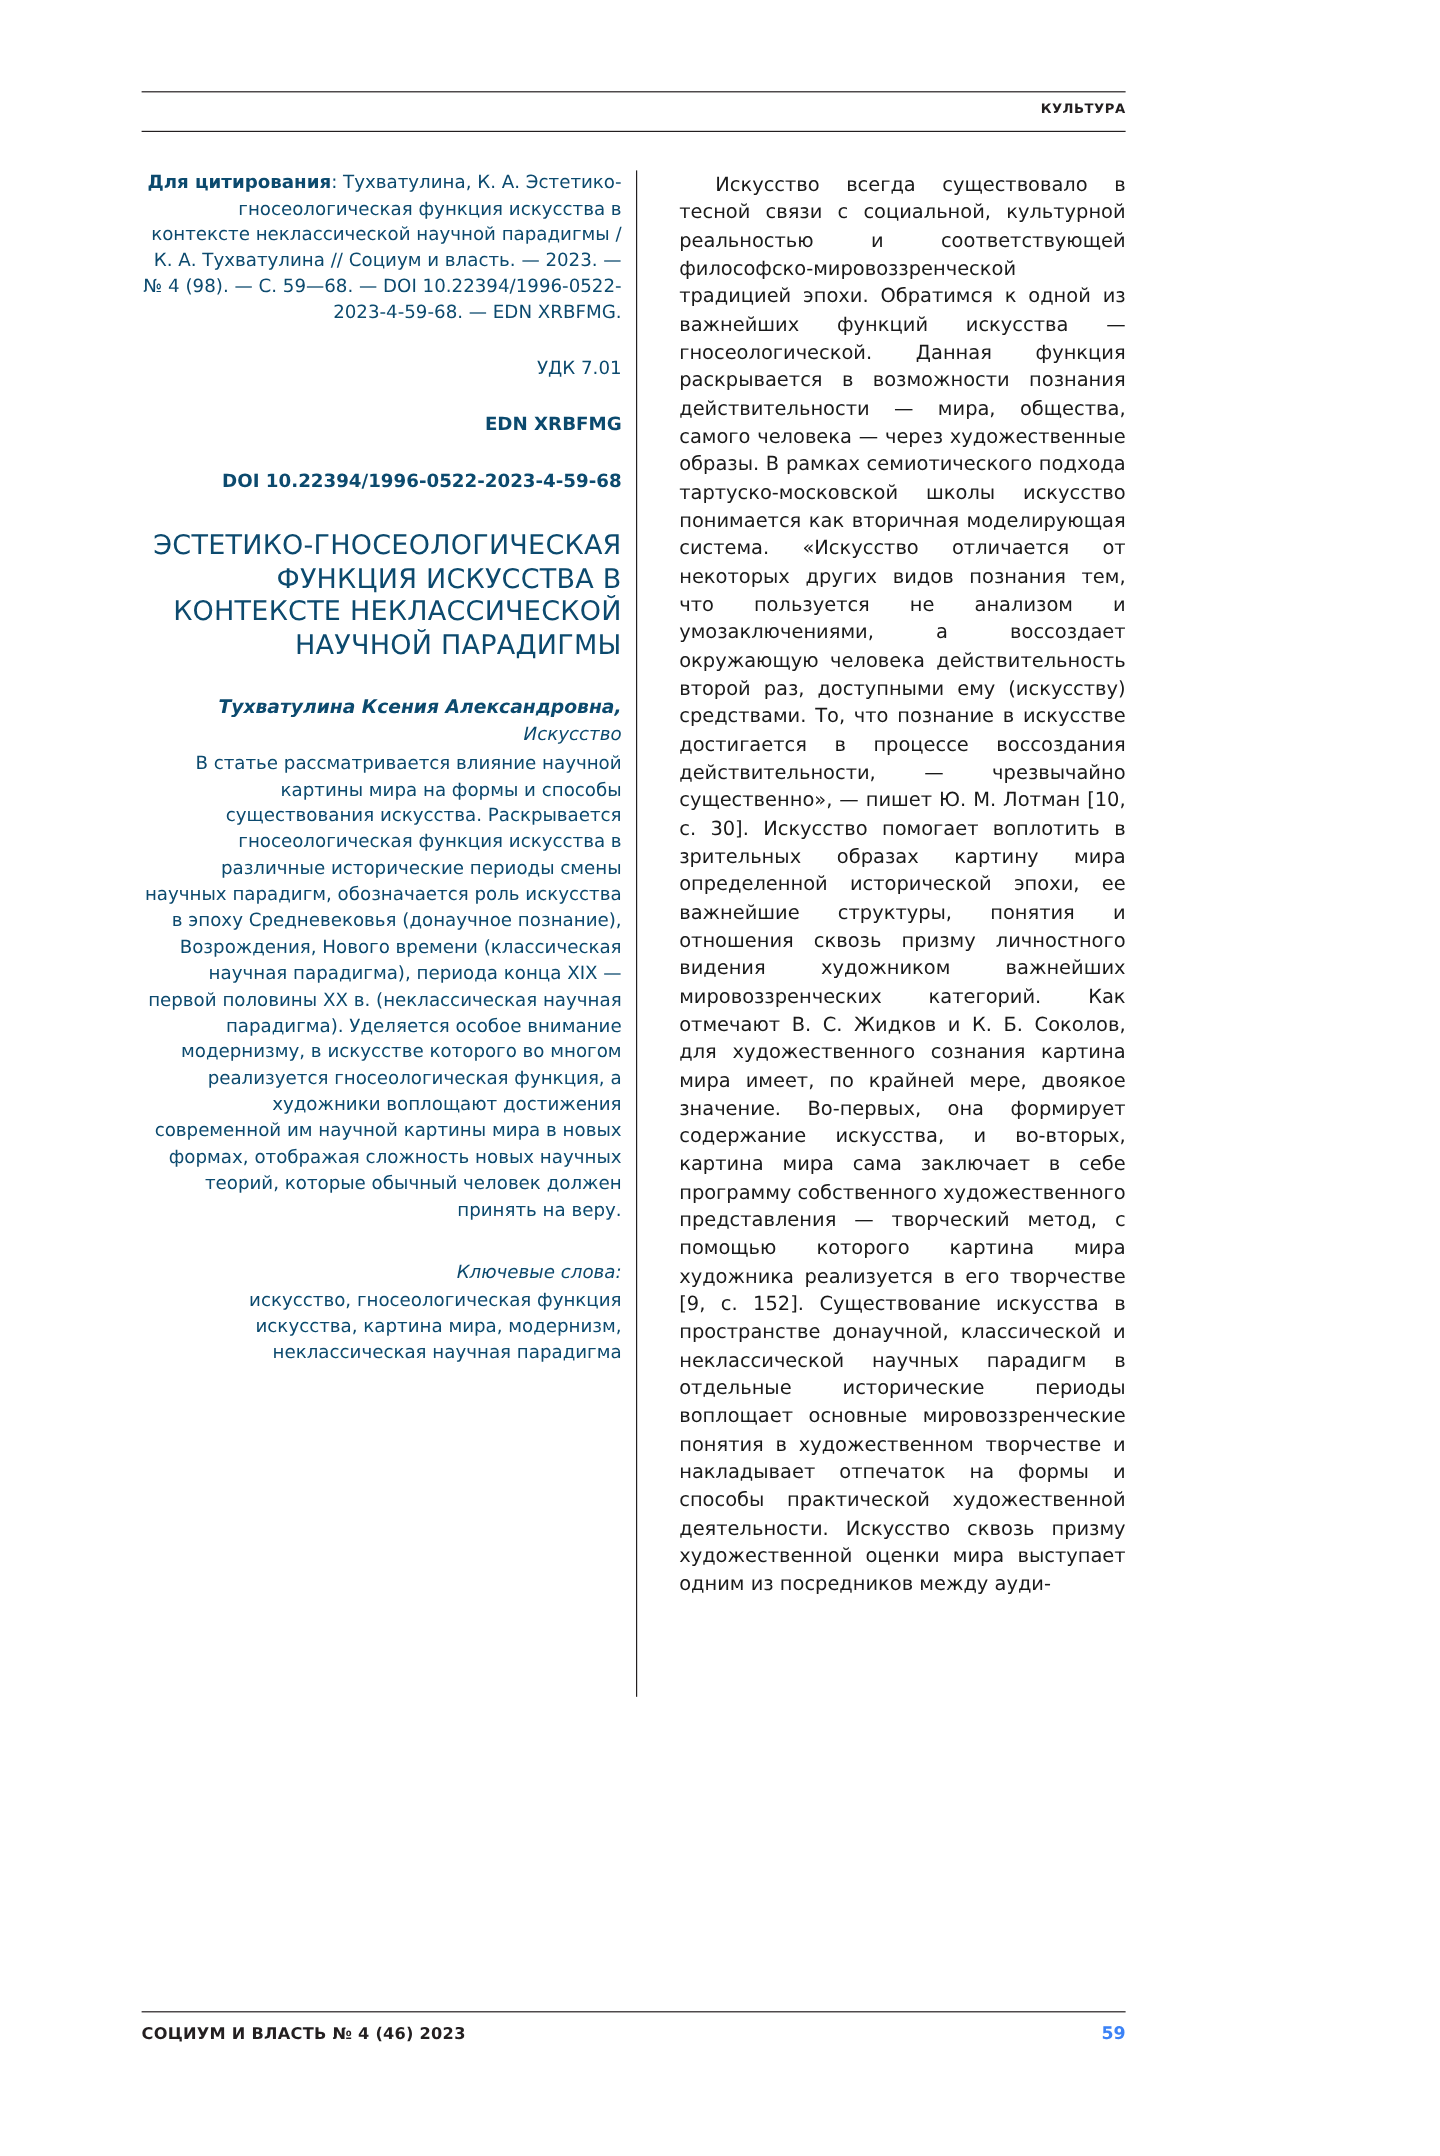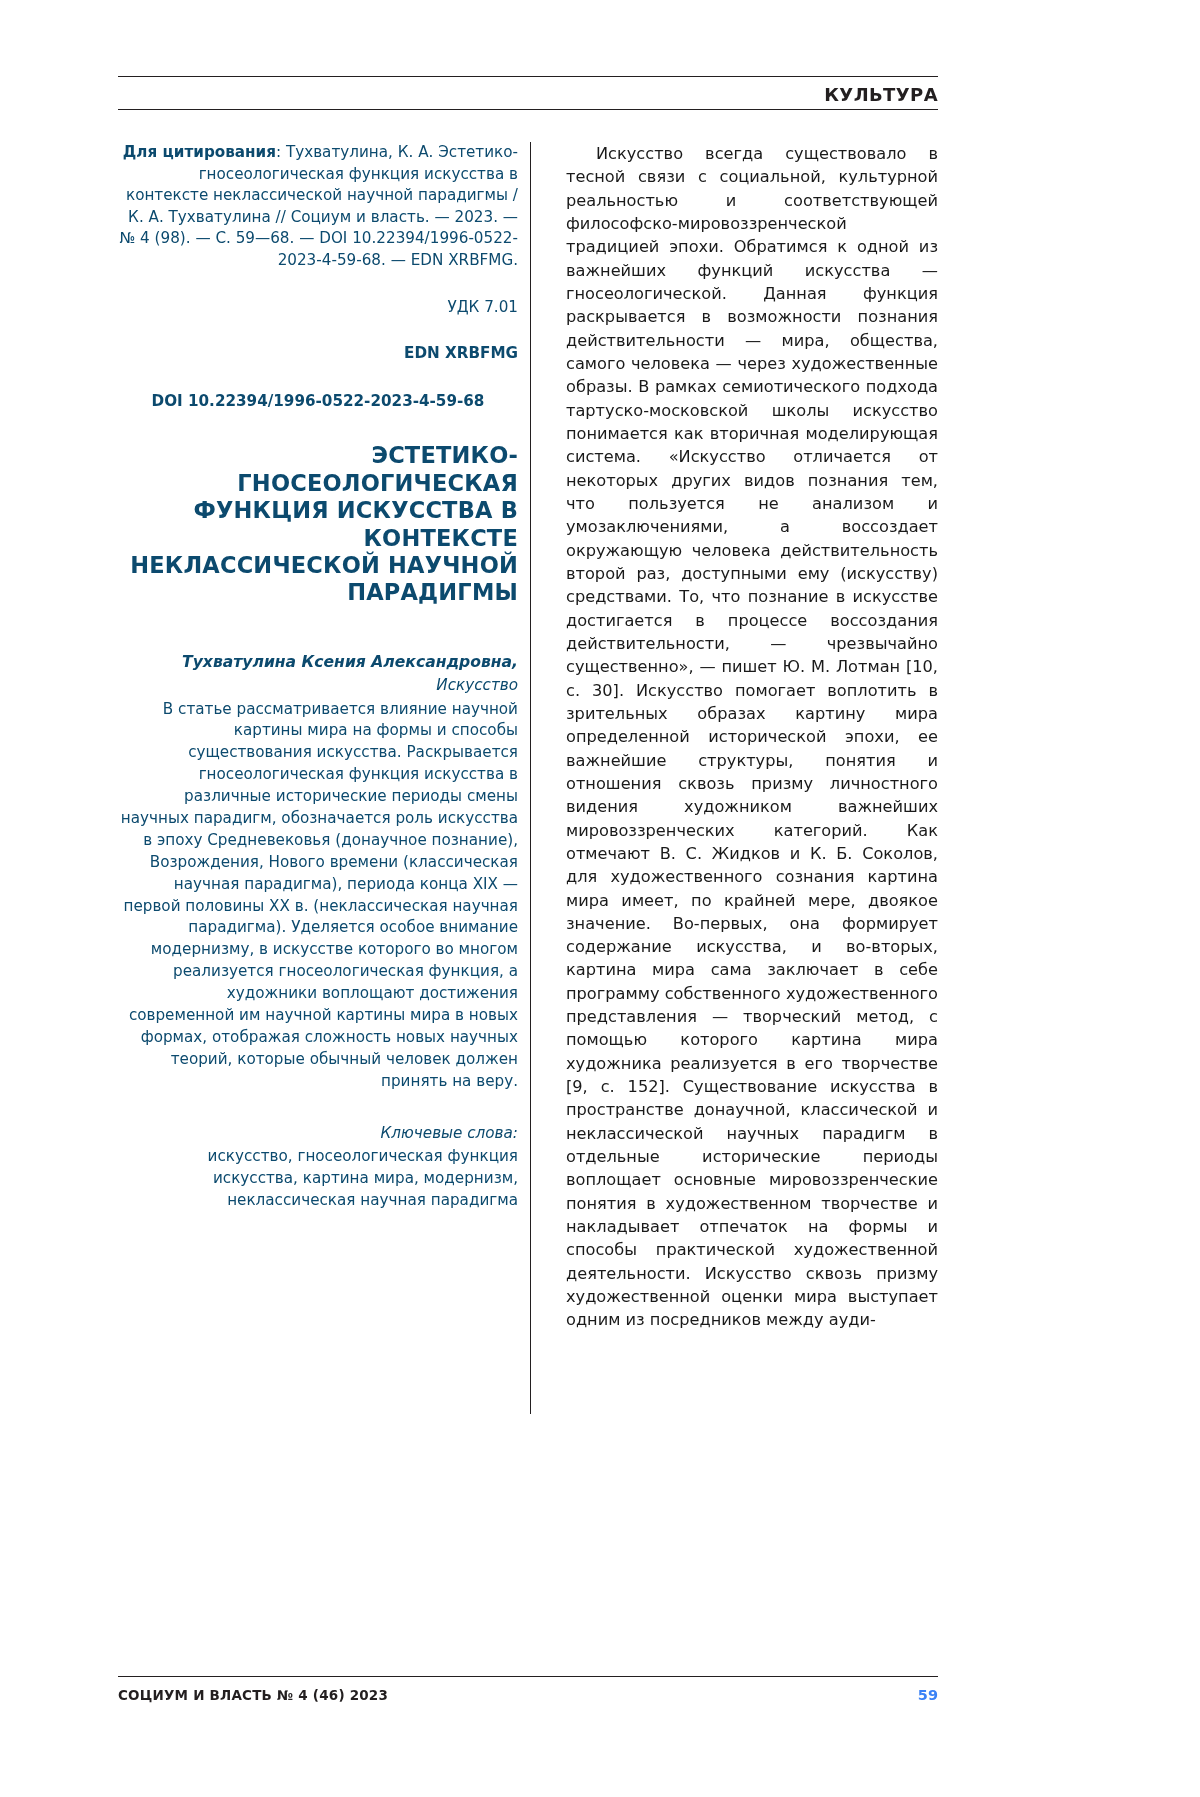--- a/index.html
+++ b/index.html
@@ -32,21 +32,21 @@
     width: 820px;
     border-top: 1.6px solid #231f20;
     border-bottom: 1.6px solid #231f20;
     height: 34px;
     box-sizing: border-box;
   }
   .header-title {
     position: absolute;
     right: 0;
     top: 7px;
-    font-size: 18px;
+    font-size: 11px;
     font-weight: bold;
     letter-spacing: 0.4px;
     color: #231f20;
   }
 
   
   .footer {
     position: absolute;
     left: 118px;
     top: 1676px;
@@ -118,28 +118,27 @@
   }
   .edn {
     font-size: 15.2px;
     font-weight: bold;
     margin: 0 0 26px 0;
   }
   .doi {
     font-size: 15.2px;
     font-weight: bold;
     margin: 0 0 30px 0;
-    text-align: center;
   }
   .article-title {
     font-size: 22.5px;
-    font-weight: bold;
+    font-weight: normal;
     line-height: 1.22;
     letter-spacing: 0.2px;
-    margin: 0 0 44px 0;
+    margin: 0 0 26px 0;
     text-transform: uppercase;
   }
   .author {
     font-size: 15.6px;
     font-weight: bold;
     font-style: italic;
     margin: 0 0 2px 0;
   }
   .affiliation {
     font-size: 15.2px;

